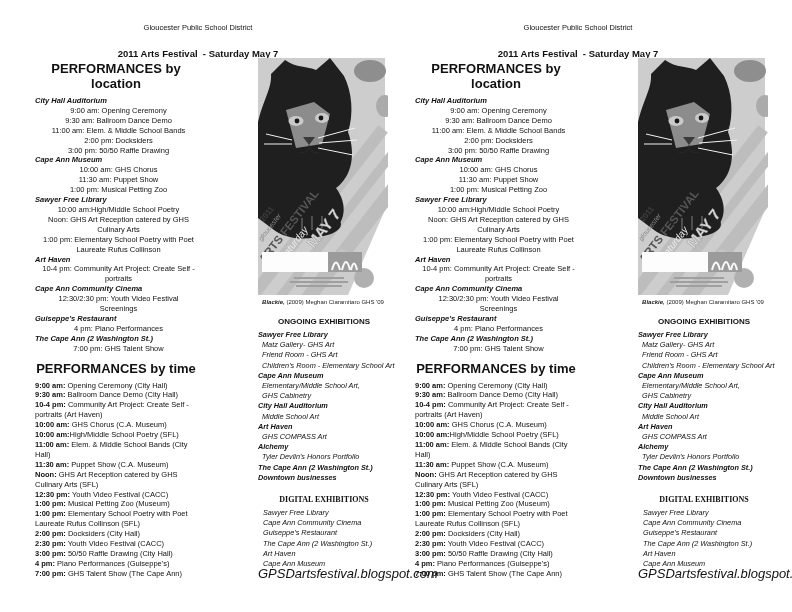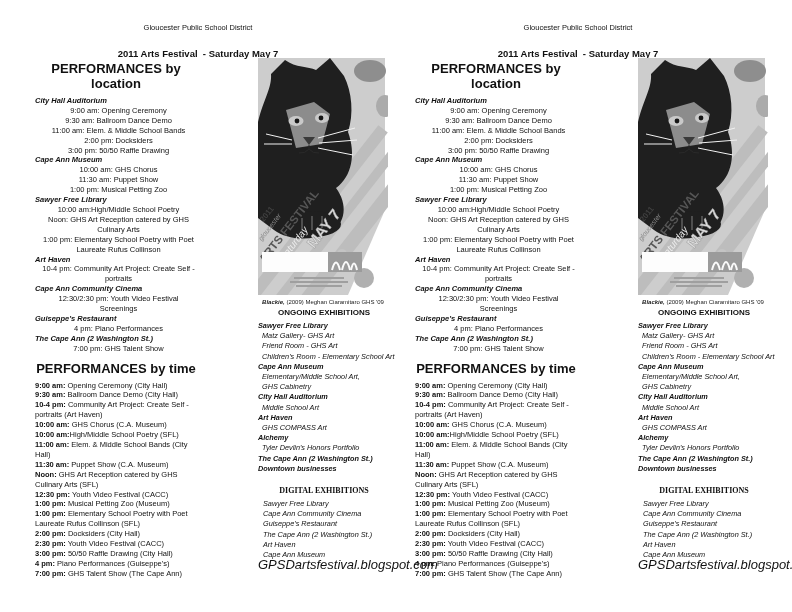--- a/index.html
+++ b/index.html
@@ -24,21 +24,21 @@
   .loc-line,.time-line{font-size:7.5px;line-height:9.9px;}
   .loc-line.venue{font-weight:bold;font-style:italic;}
   .loc-line.event{padding-left:5px;text-align:center;}
   .time-line b{font-weight:bold;}
 
   .poster{display:block;width:130px;height:237px;}
   .caption{width:130px;margin-top:4px;text-align:center;font-size:6px;color:#222;white-space:nowrap;}
   .caption .cap-t{font-weight:bold;font-style:italic;}
 
   .ex-h{font-size:8px;font-weight:bold;text-align:center;margin:0 0 4px 0;width:132px;}
-  .ex-h.ongoing{margin-top:3px;}
+  .ex-h.ongoing{margin-top:12px;}
   .ex-h.digital-h{margin-top:12px;font-family:Liberation Serif, serif;}
   .ex-line{font-size:7.3px;line-height:10.2px;white-space:nowrap;font-style:italic;}
   .ex-line.venue{font-weight:bold;font-style:italic;}
   .ex-line.item{padding-left:4px;}
   .ex-line.digital{font-style:italic;padding-left:5px;}
   .website{font-size:13px;font-style:italic;line-height:10.2px;white-space:nowrap;}
 </style>
 </head>
 <body>
 

